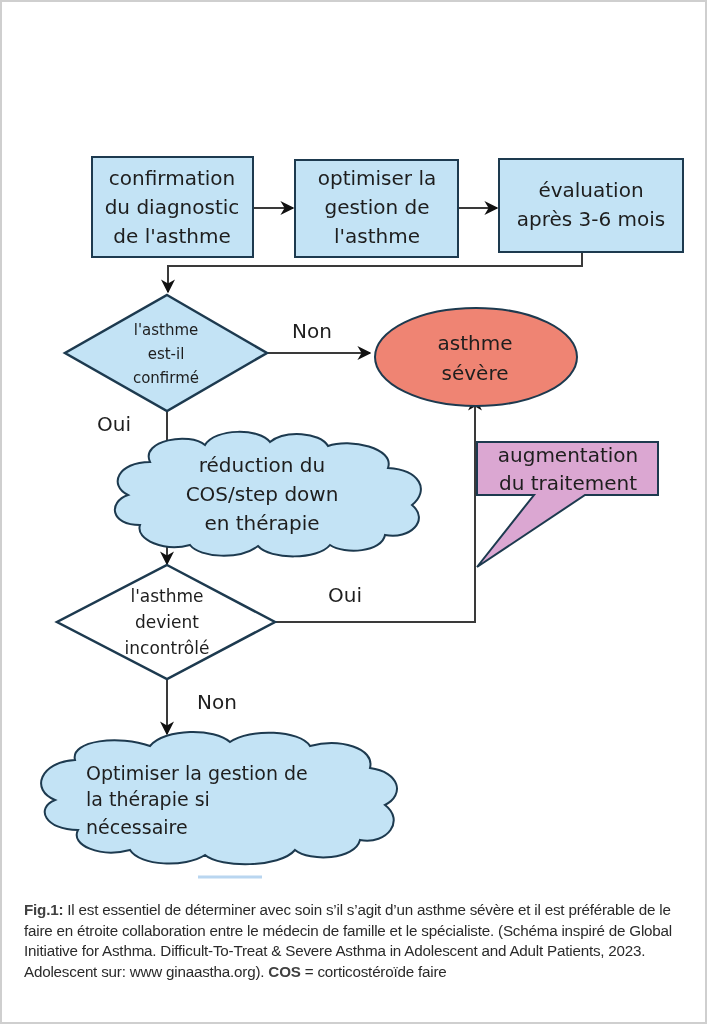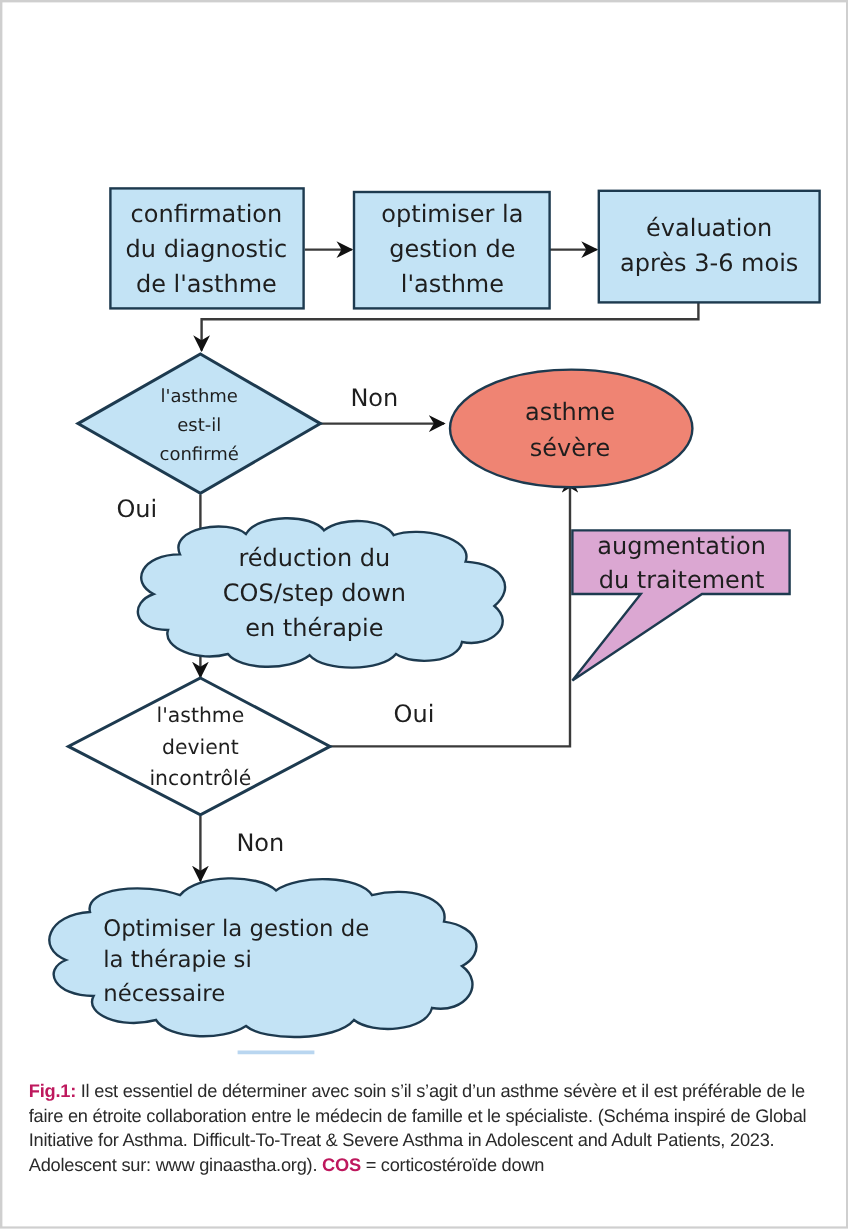--- a/index.html
+++ b/index.html
@@ -18,21 +18,21 @@
       font-family: "DejaVu Sans", sans-serif;
       fill: #1e1e1e;
       font-size: 20px;
     }
     .caption {
       position: absolute; left: 24px; top: 900px; width: 665px;
       font-family: "Liberation Sans", sans-serif;
       font-size: 15.2px; line-height: 20.5px; color: #2a2a2a;
       letter-spacing: -0.2px;
     }
-    .caption b { font-weight: bold; color: #be185d; }
+    .caption b { font-weight: bold; color: #404040; }
   </style>
 </head>
 <body>
 
 <div class="frame"></div>
 
 <svg class="diagram" width="707" height="1024" viewBox="0 0 707 1024">
   <defs>
     <marker id="arrow" viewBox="0 0 10 10" refX="9" refY="5" markerWidth="7" markerHeight="7" orient="auto-start-reverse">
       <path d="M0,0 L10,5 L0,10 L3,5 z" fill="#111"></path>
@@ -112,14 +112,14 @@
   </g>
 
   <text class="label-text" x="292" y="338">Non</text>
   <text class="label-text" x="97" y="431">Oui</text>
   <text class="label-text" x="328" y="602">Oui</text>
   <text class="label-text" x="197" y="709">Non</text>
 </svg>
 
 <div class="caption">
   <b>Fig.1:</b><span> Il est essentiel de déterminer avec soin s’il s’agit d’un asthme sévère et il est préférable de le faire en étroite collaboration entre le médecin de famille et le spécialiste. (Schéma inspiré de Global Initiative for Asthma. Difficult-To-Treat &amp; Severe Asthma in Adolescent and Adult Patients, 2023.</span><br>
-  <span>Adolescent sur: www ginaastha.org). </span><b>COS</b><span> = corticostéroïde down</span>
+  <span>Adolescent sur: www ginaastha.org). </span><b>COS</b><span> = corticostéroïde faire</span>
 </div>
 
 </body></html>

